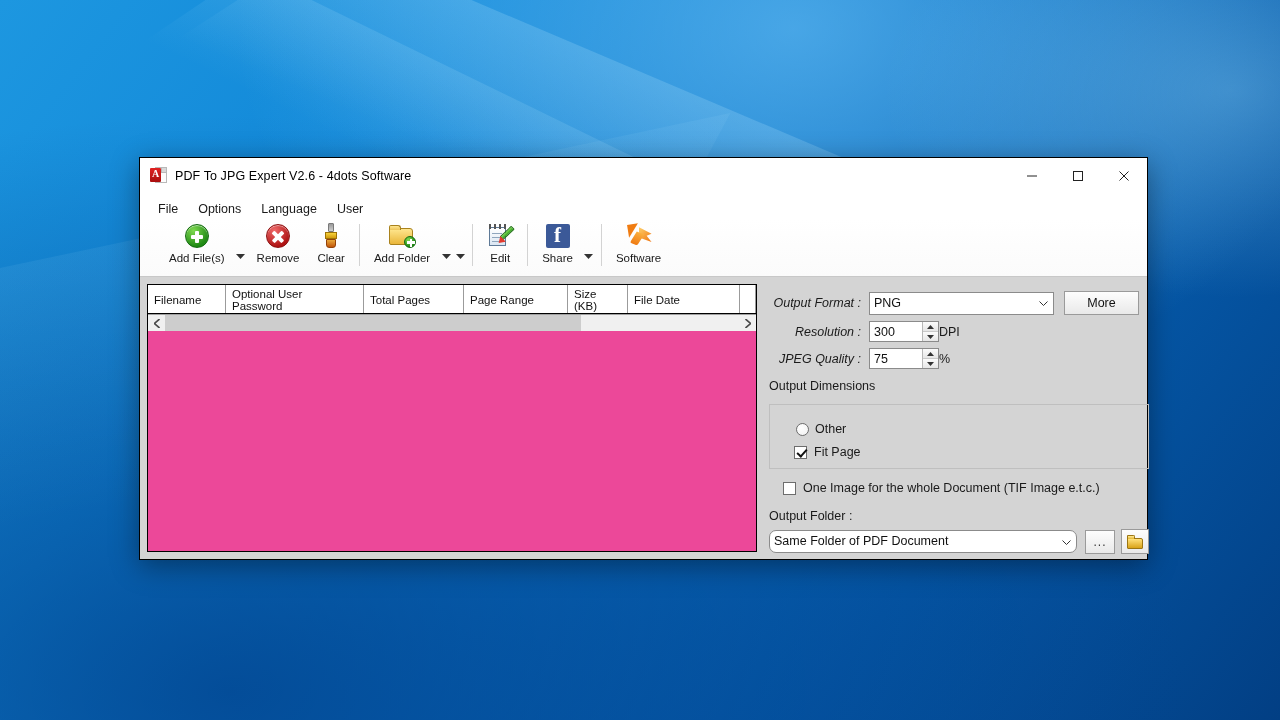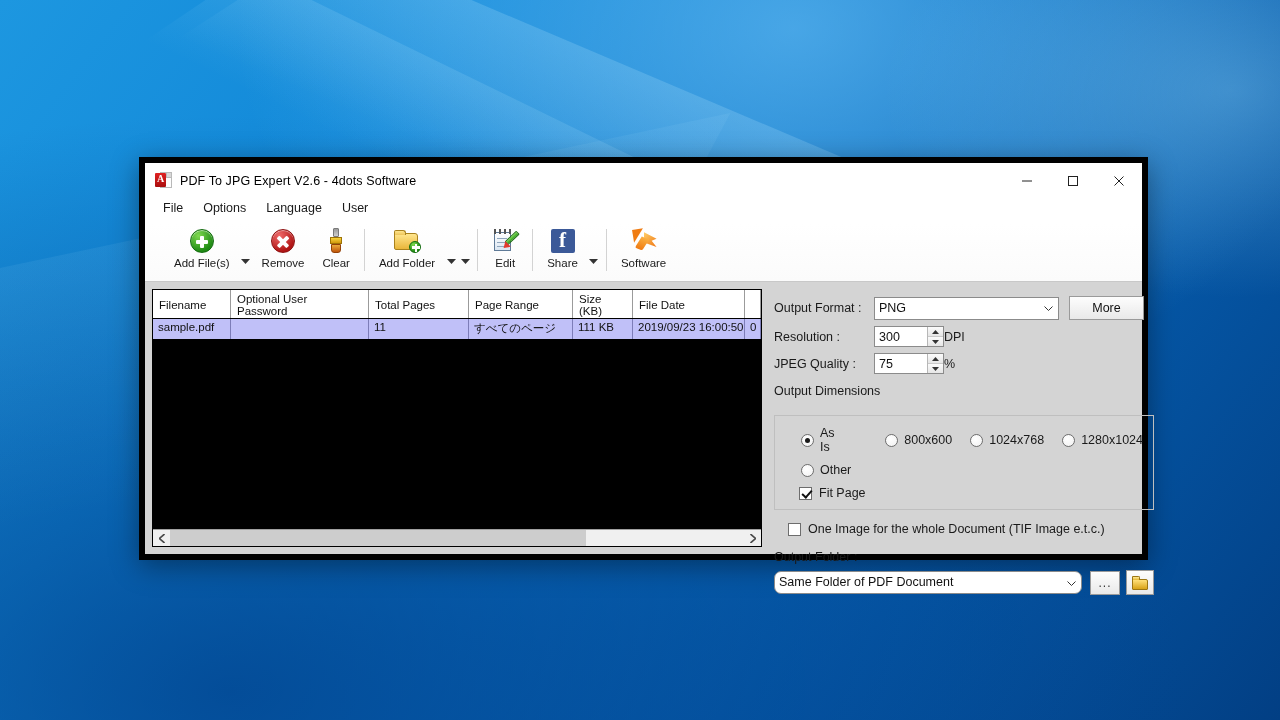--- a/index.html
+++ b/index.html
@@ -27,21 +27,21 @@
   .beam.b3 { left:-150px; top:300px; width:900px; height:260px; transform:rotate(-12deg) skewX(-40deg); opacity:.18; }
   .glow {
     position:absolute; left:880px; top:-120px; width:700px; height:420px;
     background:radial-gradient(ellipse at center, rgba(150,220,255,0.35), rgba(150,220,255,0) 70%);
   }
 
   
   #app-window {
     position:absolute; left:139px; top:157px; width:1009px; height:403px;
     background:#d4d4d4;
-    border:6px solid #000000;
+    border:1px solid #000000;
     box-shadow:0 6px 26px rgba(0,0,0,.38);
     display:flex; flex-direction:column;
   }
   
   .titlebar {
     height:35px; background:#ffffff; display:flex; align-items:center;
     flex:0 0 auto; position:relative;
   }
   .title-icon {
     width:17px; height:17px; margin-left:10px; margin-right:8px;
@@ -69,21 +69,21 @@
   }
   .wbtns { margin-left:auto; display:flex; height:100%; }
   .wbtn {
     width:46px; height:100%; display:flex; align-items:center; justify-content:center;
     cursor:default;
   }
   .wbtn svg { display:block; }
 
   
   .menubar {
-    height:26px; background:#ffffff; display:flex; align-items:flex-start;
+    height:26px; background:#ffffff; display:flex; align-items:flex-end;
     padding-left:8px; flex:0 0 auto;
   }
   .menu-item {
     font-size:12.5px; color:#1a1a1a; padding:3px 10px; cursor:default;
   }
 
   
   .toolbar {
     height:58px; background:linear-gradient(#ffffff,#fbfbfb);
     border-bottom:1px solid #c8c8c8;
@@ -165,21 +165,21 @@
     background:linear-gradient(#fbb040,#ef7a12); transform:rotate(22deg) skewX(-10deg); border-radius:0 0 2px 2px; }
   .ico-convert .swish { position:absolute; right:0px; top:3px; width:13px; height:15px;
     background:linear-gradient(135deg,#ffd06a,#ef7410);
     clip-path:polygon(0% 0%, 100% 45%, 62% 58%, 100% 100%, 8% 72%); }
 
   
   .wbody { flex:1 1 auto; display:flex; min-height:0; background:#d4d4d4; }
 
   
   .listpanel {
-    width:728px; margin:7px 0 7px 7px; background:#000000;
+    width:728px; margin:7px 0 7px 7px; background:#ec4899;
     border:1px solid #000; display:flex; flex-direction:column; min-height:0;
   }
   .grid-header { display:flex; background:#ffffff; border-bottom:1px solid #000; height:29px; flex:0 0 auto; }
   .gh {
     border-right:1px solid #9b9b9b; padding:3px 0 0 6px; font-size:11.5px; color:#111;
     line-height:11.5px; display:flex; align-items:center; overflow:hidden; white-space:pre-line;
     cursor:default;
   }
   .gh.two { align-items:center; }
   .grid-rows { flex:1 1 auto; min-height:0; position:relative; }
@@ -193,21 +193,21 @@
     display:flex; align-items:center; position:relative;
   }
   .hs-arrow { width:17px; height:100%; display:flex; align-items:center; justify-content:center;
     font-size:10px; color:#4a4a4a; cursor:default; }
   .hs-track { flex:1 1 auto; height:100%; position:relative; background:#f0f0f0; }
   .hs-thumb { position:absolute; left:0; top:0; height:100%; width:72.5%; background:#cdcdcd; cursor:default; }
 
   
   .optpanel { flex:1 1 auto; padding:14px 12px 0 12px; color:#1a1a1a; font-size:12.5px; }
   .row { display:flex; align-items:center; margin-bottom:6px; }
-  .lbl { white-space:nowrap; }
+  .lbl { text-align:right; white-space:nowrap;font-style:italic; }
   .lbl.w100 { width:92px; }
   select.combo, .combo {
     height:23px; border:1px solid #8b8b8b; background:#fff; font-size:12.5px;
     font-family:"Liberation Sans", sans-serif; color:#111; padding:0 30px 0 4px;
     -webkit-appearance:none; appearance:none; position:relative; cursor:default;
     line-height:21px;
   }
   .combo-wrap { position:relative; display:inline-block; }
   .combo-wrap .chev {
     position:absolute; right:6px; top:50%; margin-top:-2px; pointer-events:none;
@@ -409,31 +409,20 @@
       <div class="grid-header">
         <div class="gh" style="width:78px">Filename</div>
         <div class="gh two" style="width:138px">Optional User
 Password</div>
         <div class="gh" style="width:100px">Total Pages</div>
         <div class="gh" style="width:104px">Page Range</div>
         <div class="gh two" style="width:60px">Size
 (KB)</div>
         <div class="gh" style="width:112px">File Date</div>
         <div class="gh" style="width:16px"></div>
-      </div>
-      <div class="grid-rows">
-        <div class="grow">
-          <div class="gc" style="width:78px">sample.pdf</div>
-          <div class="gc" style="width:138px"></div>
-          <div class="gc" style="width:100px">11</div>
-          <div class="gc" style="width:104px">すべてのページ</div>
-          <div class="gc" style="width:60px">111 KB</div>
-          <div class="gc" style="width:112px">2019/09/23 16:00:50</div>
-          <div class="gc" style="width:16px">0</div>
-        </div>
       </div>
       <div class="hscroll">
         <div class="hs-arrow">
           <svg width="6" height="9" viewBox="0 0 6 9">
               <path d="M5.5 0 L0.5 4.5 L5.5 9" fill="none" stroke="#4a4a4a" stroke-width="1.6"></path>
             </svg>
         </div>
         <div class="hs-track">
           <div class="hs-thumb"></div>
         </div>
@@ -492,40 +481,22 @@
                 <svg width="7" height="4" viewBox="0 0 7 4">
                   <path d="M0 0 L3.5 4 L7 0 Z" fill="#333"></path>
                 </svg>
               </div>
           </div>
         </div>
         <div class="unit">%</div>
       </div>
 
       <div style="margin-top:10px;">
-        <div style="margin-bottom:17px;">Output Dimensions</div>
+        <div style="margin-bottom:11px;">Output Dimensions</div>
         <div class="groupbox">
-          <div class="optline">
-            <div class="radio on">
-              <span class="dot"></span>
-              <span>As Is</span>
-            </div>
-            <div class="radio" style="margin-left:22px;">
-              <span class="dot"></span>
-              <span>800x600</span>
-            </div>
-            <div class="radio">
-              <span class="dot"></span>
-              <span>1024x768</span>
-            </div>
-            <div class="radio" style="margin-right:0;">
-              <span class="dot"></span>
-              <span>1280x1024</span>
-            </div>
-          </div>
           <div class="optline" style="margin-top:9px;">
             <div class="radio">
               <span class="dot"></span>
               <span>Other</span>
             </div>
           </div>
           <div class="optline" style="margin-top:9px;margin-left:14px;">
             <div class="check on">
               <span class="box"></span>
               <span>Fit Page</span>

